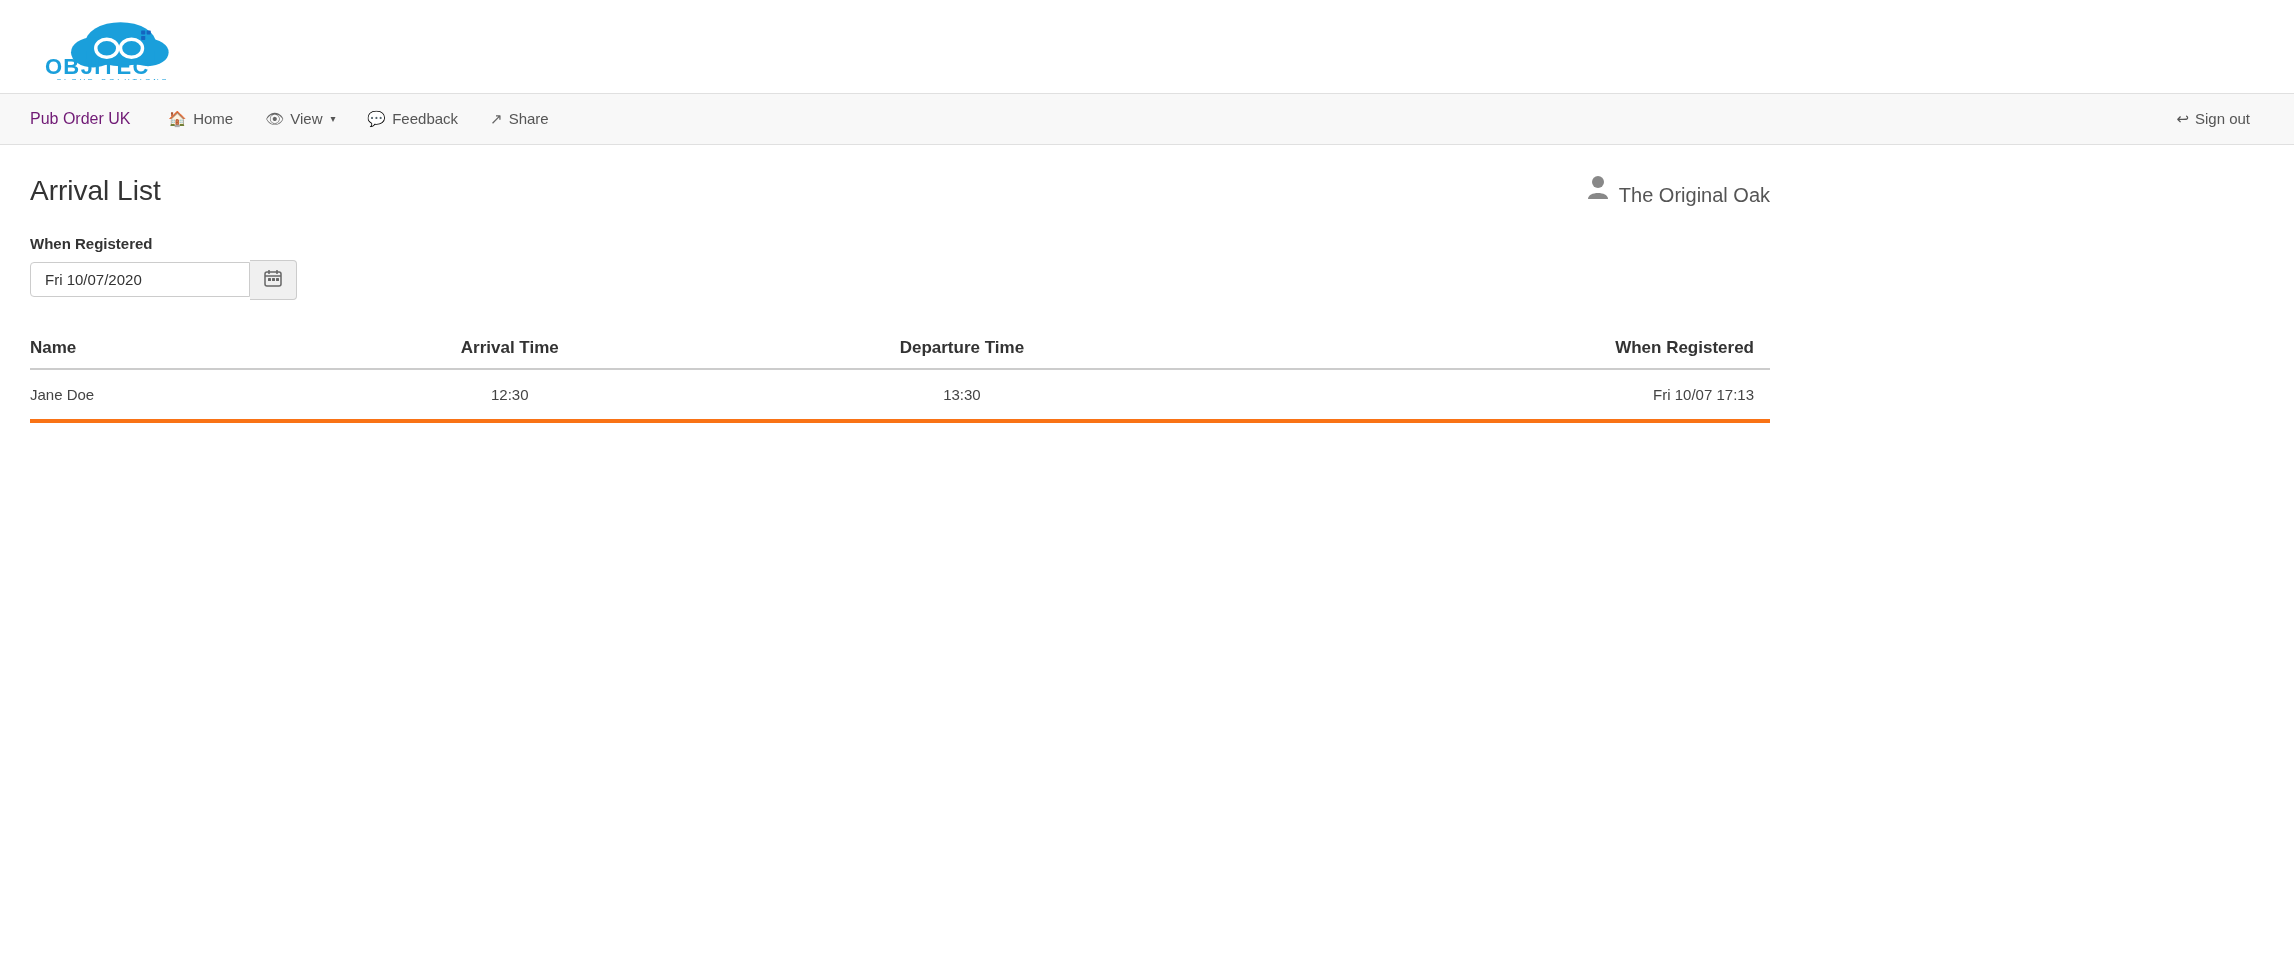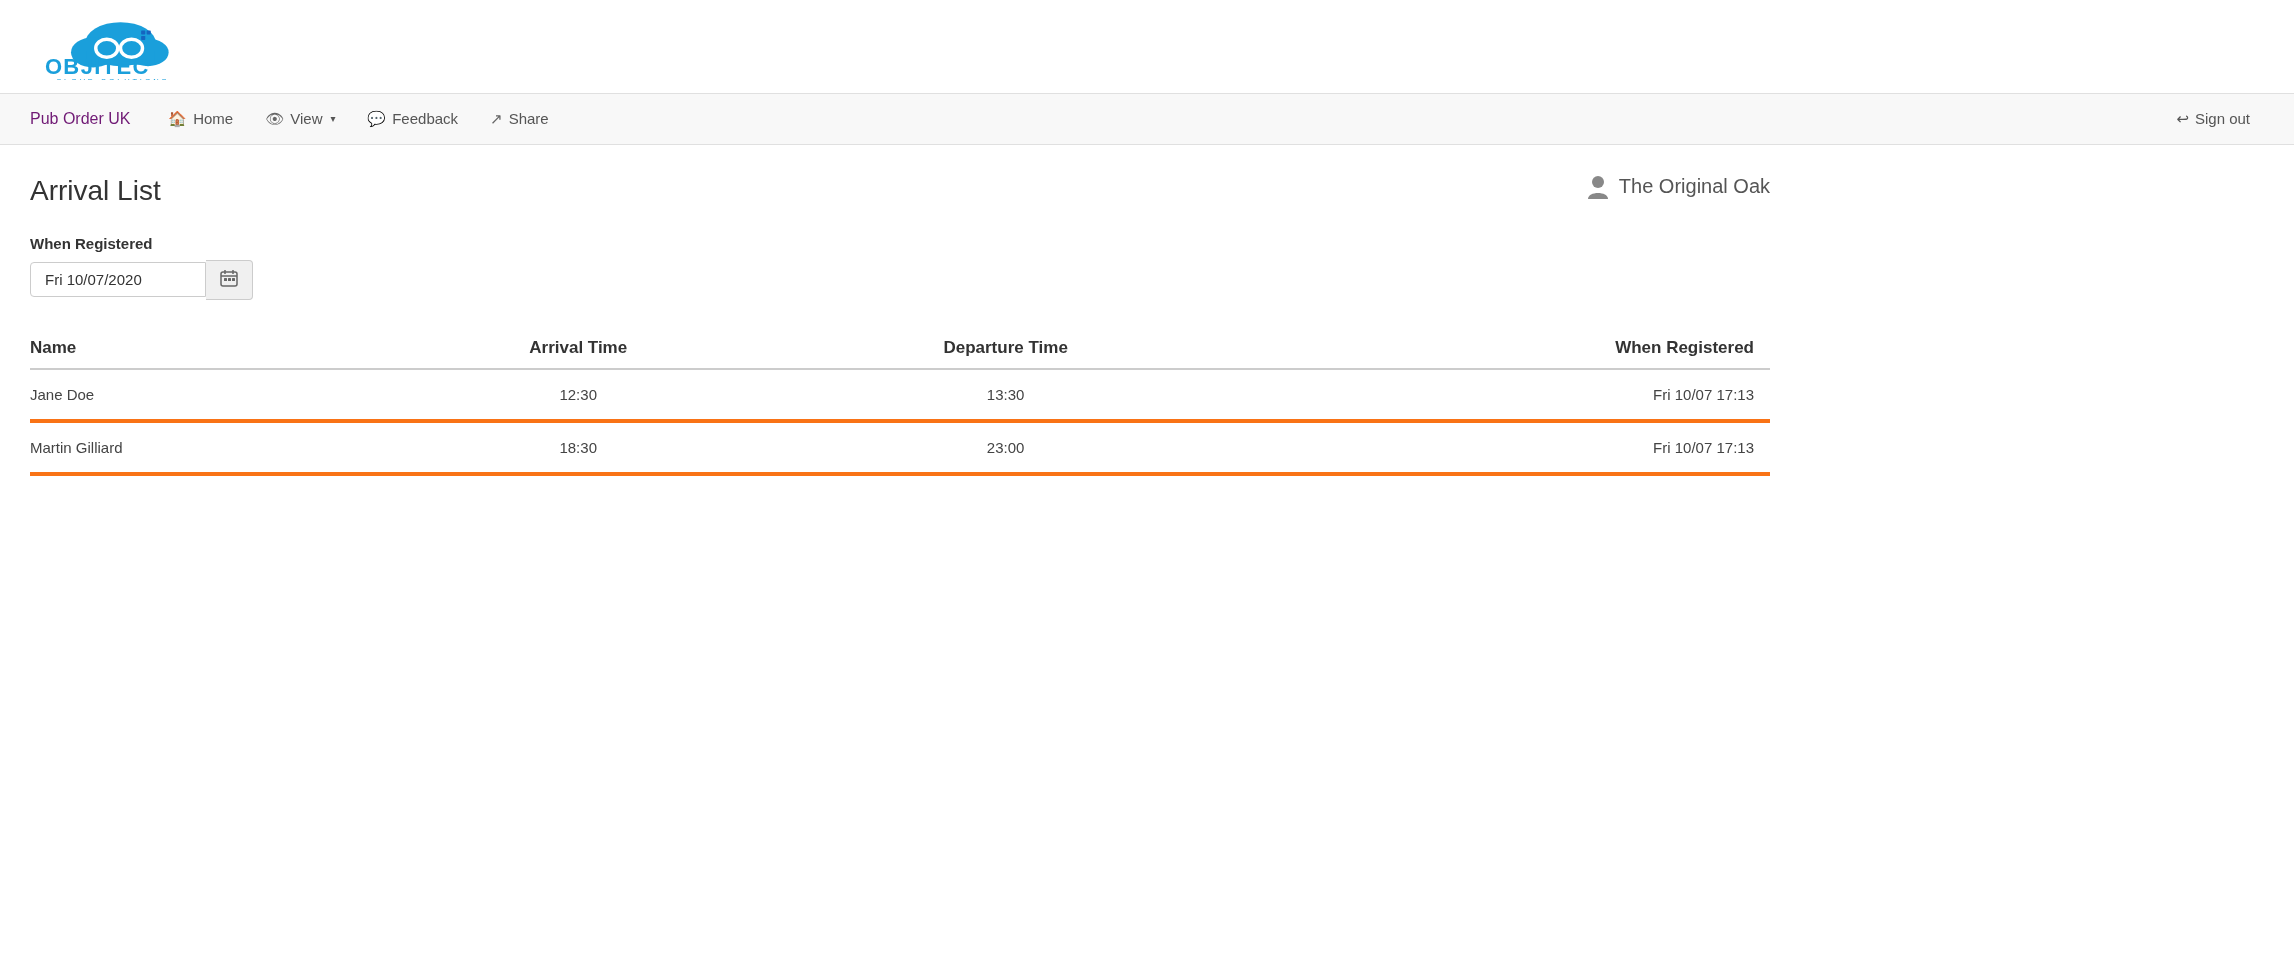--- a/index.html
+++ b/index.html
@@ -70,21 +70,21 @@
       justify-content: space-between;
       margin-bottom: 28px;
     }
     .page-title {
       font-size: 28px;
       font-weight: 400;
       color: #333;
     }
     .venue-info {
       display: flex;
-      align-items: flex-start;
+      align-items: flex-end;
       gap: 10px;
       color: #555;
       font-size: 20px;
     }
     .user-icon {
       font-size: 22px;
       color: #777;
     }
 
     
@@ -101,21 +101,21 @@
       display: flex;
       align-items: center;
       gap: 0;
     }
     .date-input {
       border: 1px solid #ccc;
       border-radius: 4px 0 0 4px;
       padding: 8px 14px;
       font-size: 15px;
       color: #333;
-      width: 176px;
+      width: 220px;
       outline: none;
       background: #fff;
     }
     .date-btn {
       border: 1px solid #ccc;
       border-left: none;
       border-radius: 0 4px 4px 0;
       background: #f0f0f0;
       padding: 8px 14px;
       cursor: pointer;
@@ -260,22 +260,16 @@
         <th>When Registered</th>
       </tr>
     </thead>
     <tbody id="table-body">
     <tr>
       <td>Jane Doe</td>
       <td>12:30</td>
       <td>13:30</td>
       <td>Fri 10/07 17:13</td>
     </tr>
-        <tr>
-      <td>Martin Gilliard</td>
-      <td>18:30</td>
-      <td>23:00</td>
-      <td>Fri 10/07 17:13</td>
-    </tr>
       </tbody>
   </table>
 
 </div>
 
 </body></html>

